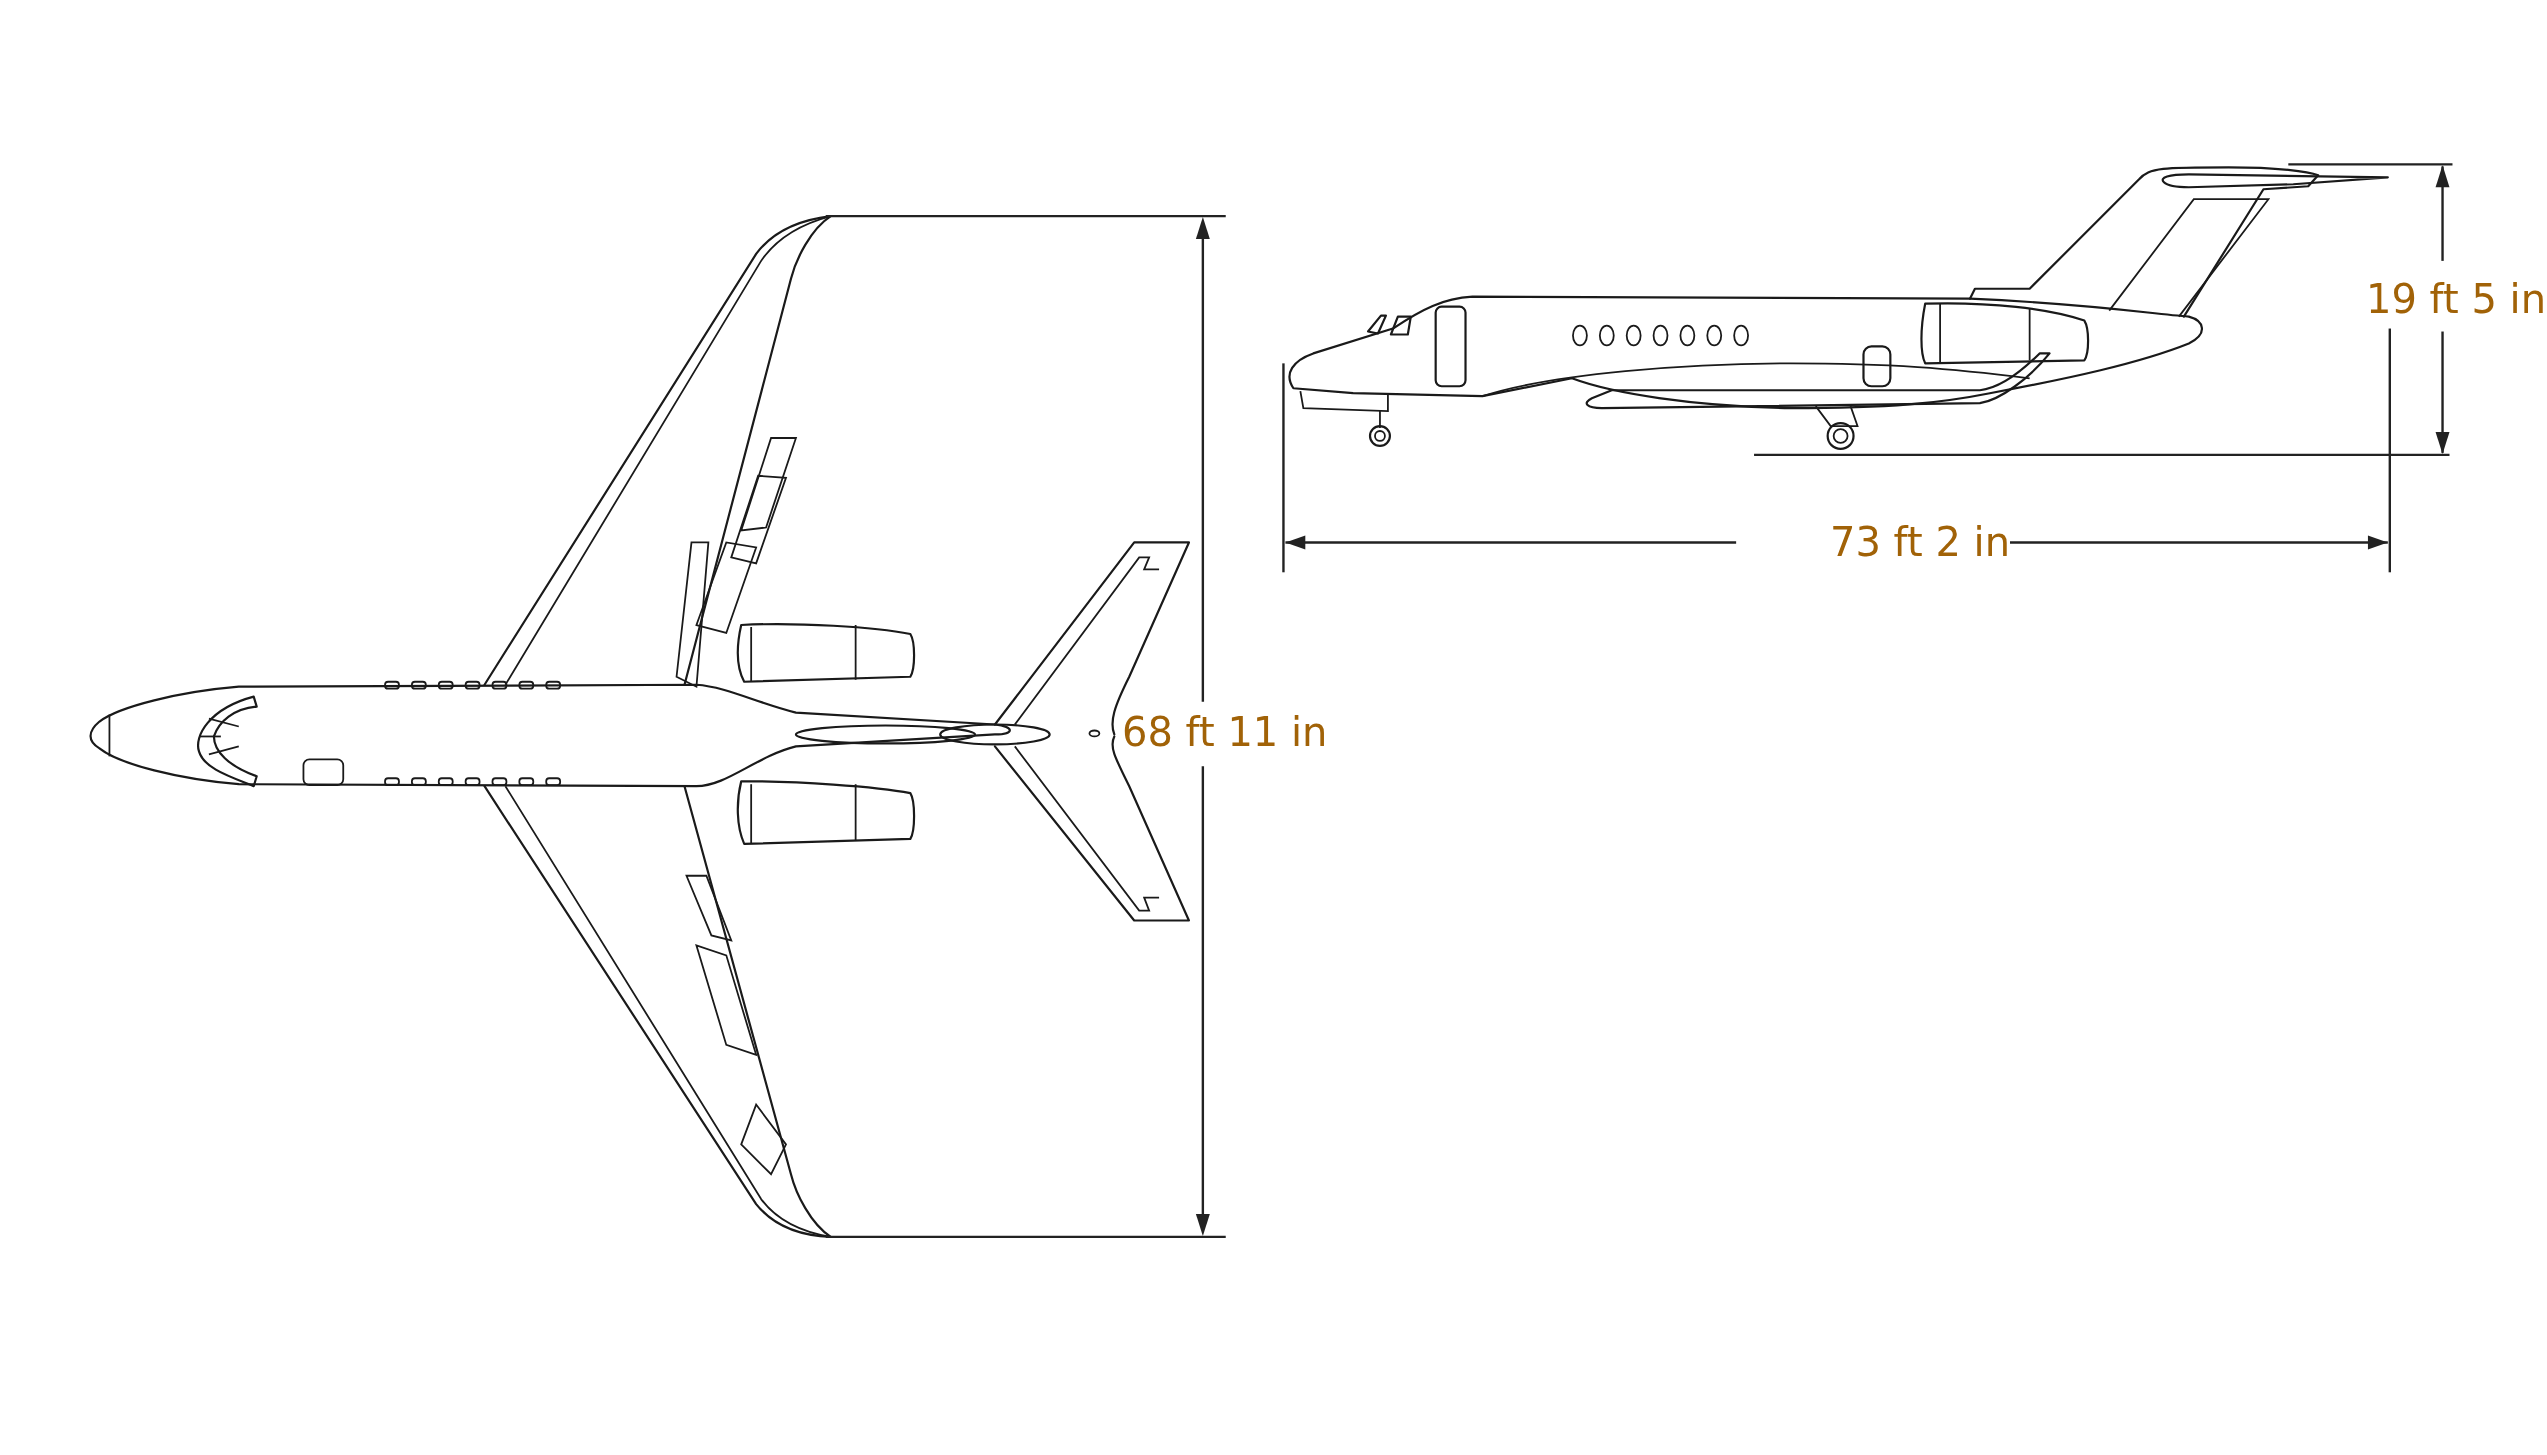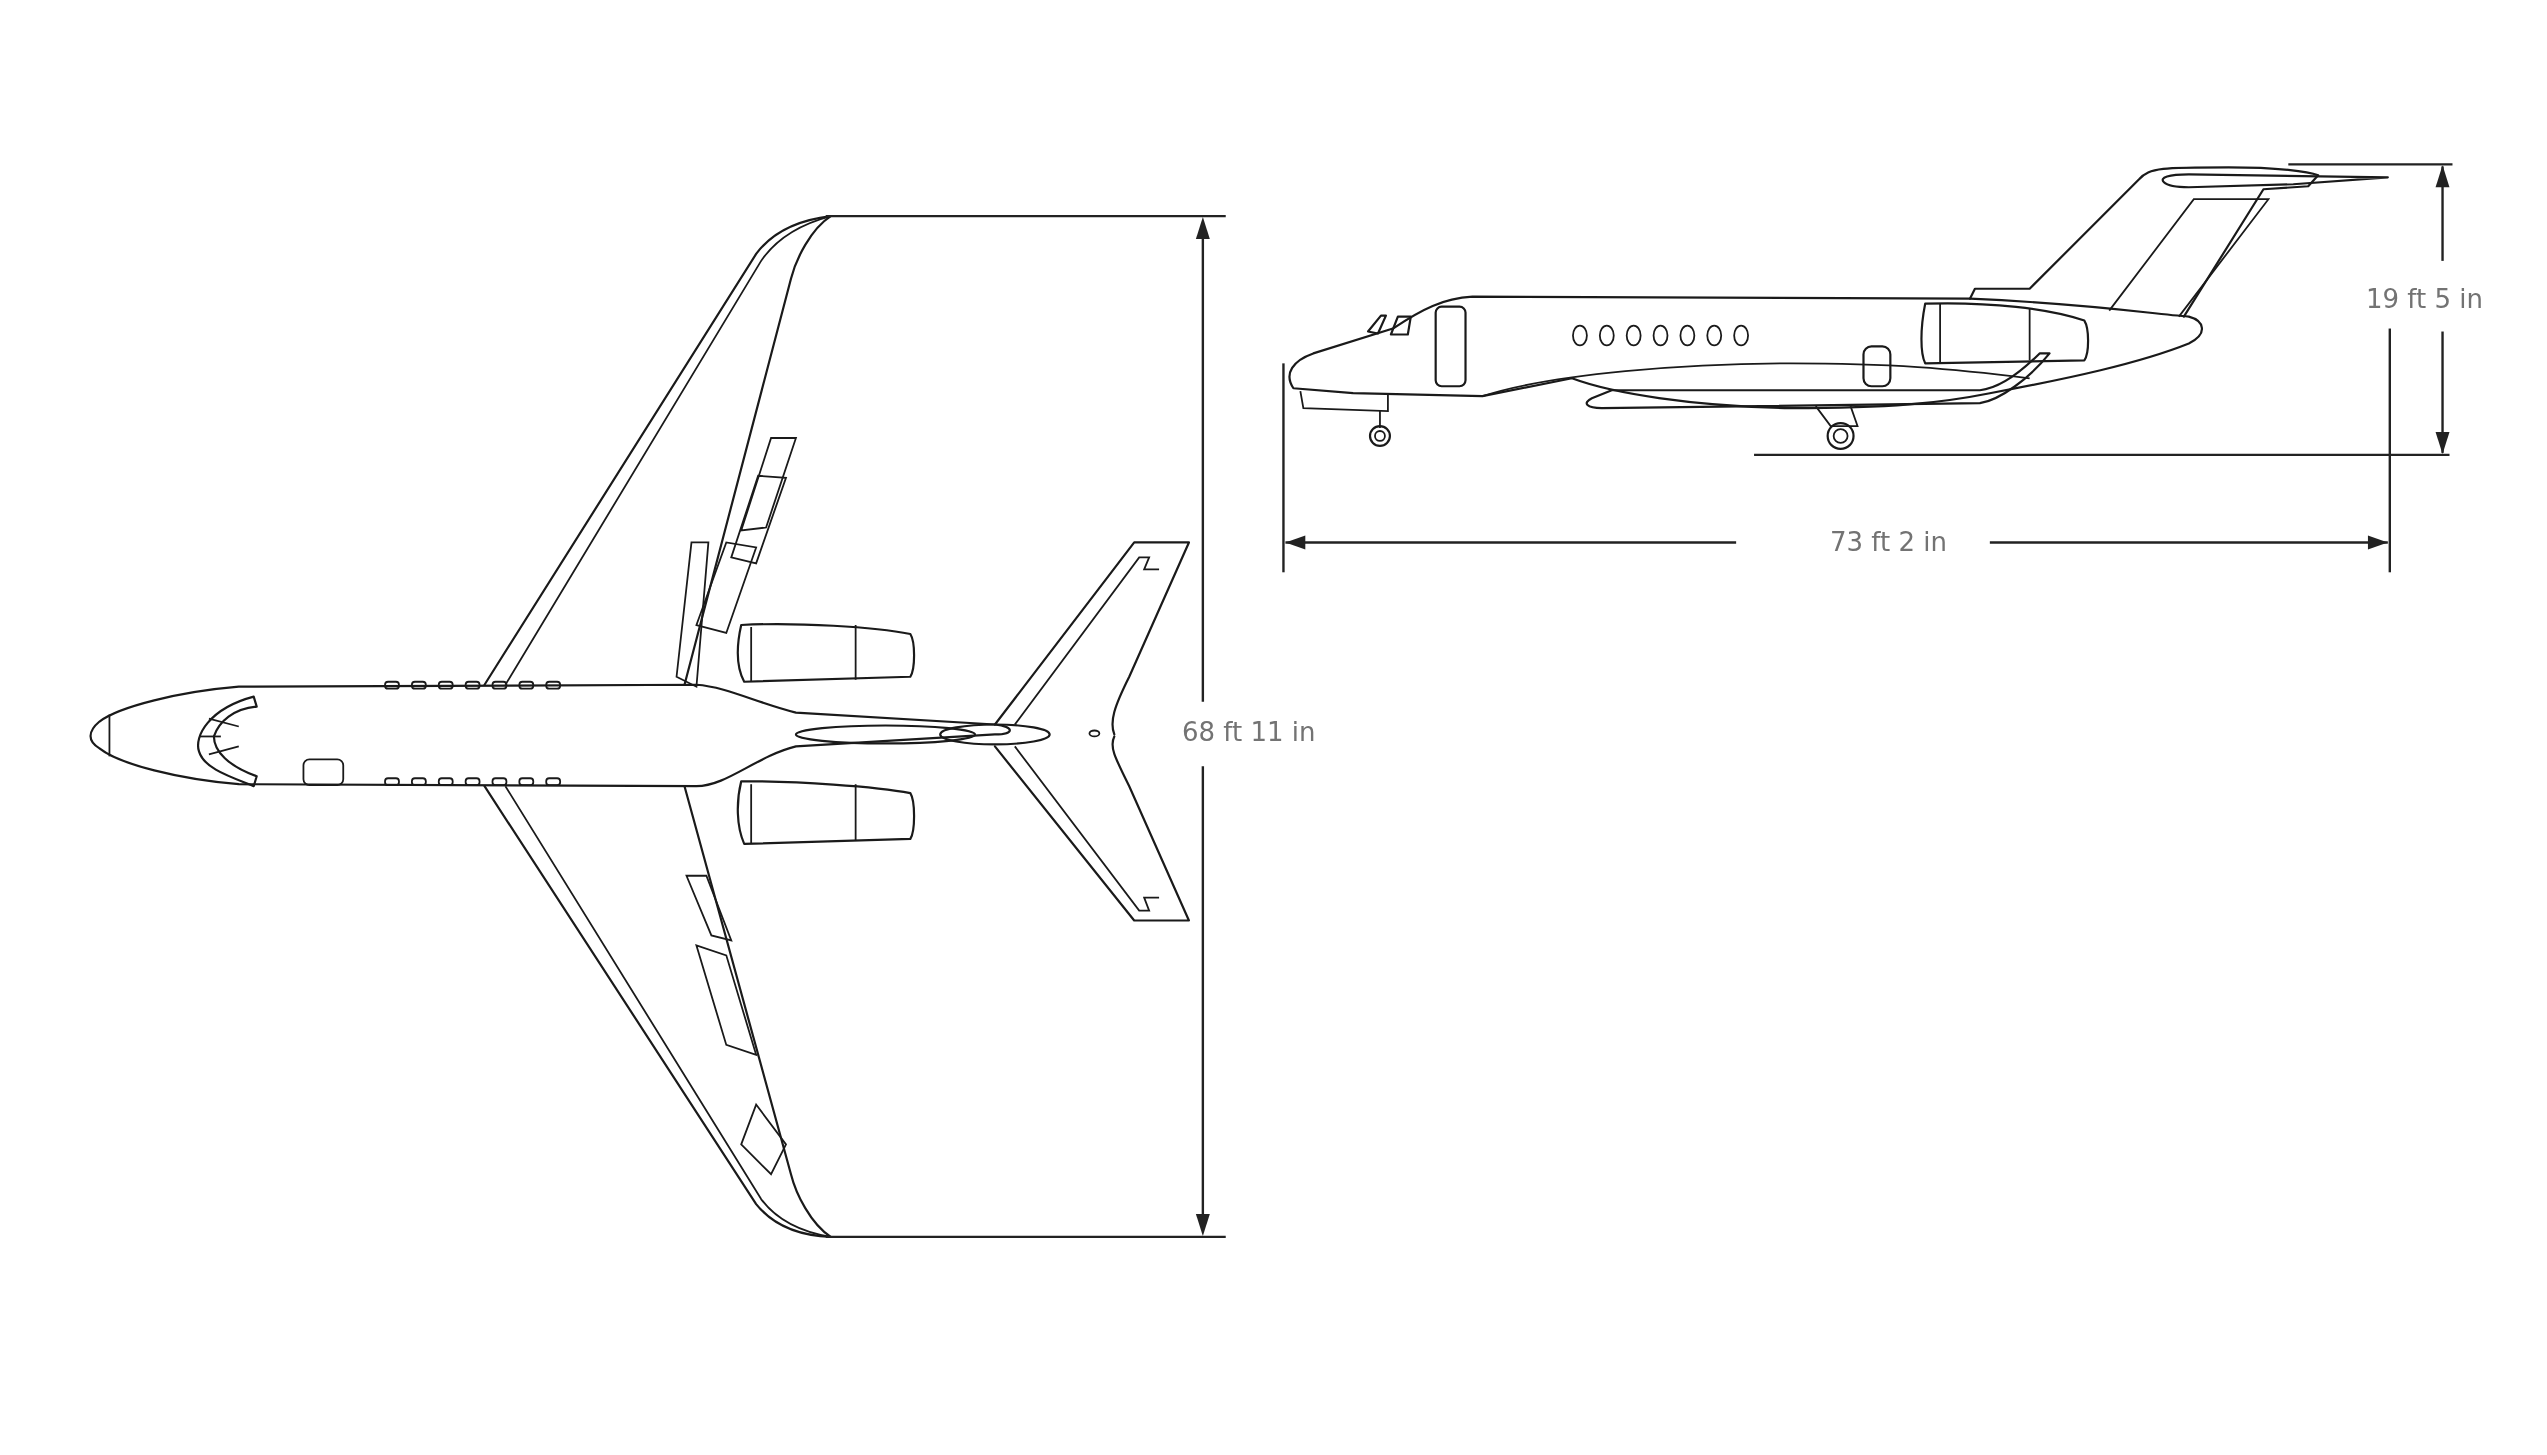--- a/index.html
+++ b/index.html
@@ -1,18 +1,18 @@
 <!DOCTYPE html>
 <html><head>
 <meta charset="utf-8">
 <style>
   html, body { margin:0; padding:0; background:#ffffff; }
   body { width:2547px; height:1456px; position:relative; overflow:hidden; font-family:"DejaVu Sans", sans-serif; }
   svg.drawing { position:absolute; left:0; top:0; }
-  .lbl { position:absolute; font-size:26px; color:#737373; white-space:nowrap; background:#fff; line-height:36px; }
+  .lbl { position:absolute; font-size:40px; color:#a16207; white-space:nowrap; background:#fff; line-height:36px; }
   .ln { fill:none; stroke:#1a1a1a; stroke-width:2.2; stroke-linejoin:round; stroke-linecap:round; }
   .thin { fill:none; stroke:#1a1a1a; stroke-width:1.8; }
   .dim { fill:none; stroke:#222; stroke-width:2.4; }
   .arrow { fill:#222; stroke:none; }
 </style>
 </head>
 <body>
 
 <svg class="drawing" width="2547" height="1456" viewBox="0 0 2560 1463">
 
@@ -143,16 +143,16 @@
 
   <g>
     <line class="dim" x1="2300" y1="165" x2="2465" y2="165"></line>
     <line class="dim" x1="2455" y1="167" x2="2455" y2="262"></line>
     <line class="dim" x1="2455" y1="333" x2="2455" y2="455"></line>
     <polygon class="arrow" points="2455,166 2448,188 2462,188"></polygon>
     <polygon class="arrow" points="2455,456 2448,434 2462,434"></polygon>
   </g>
 </svg>
 
-<div class="lbl" style="left:1182px; top:714px;text-align:center;">68 ft 11 in</div>
+<div class="lbl" style="left:1122px; top:714px;text-align:center;">68 ft 11 in</div>
 <div class="lbl" style="left:1830px; top:524px;">73 ft 2 in</div>
 <div class="lbl" style="left:2366px; top:281px;">19 ft 5 in</div>
 
 
 </body></html>

